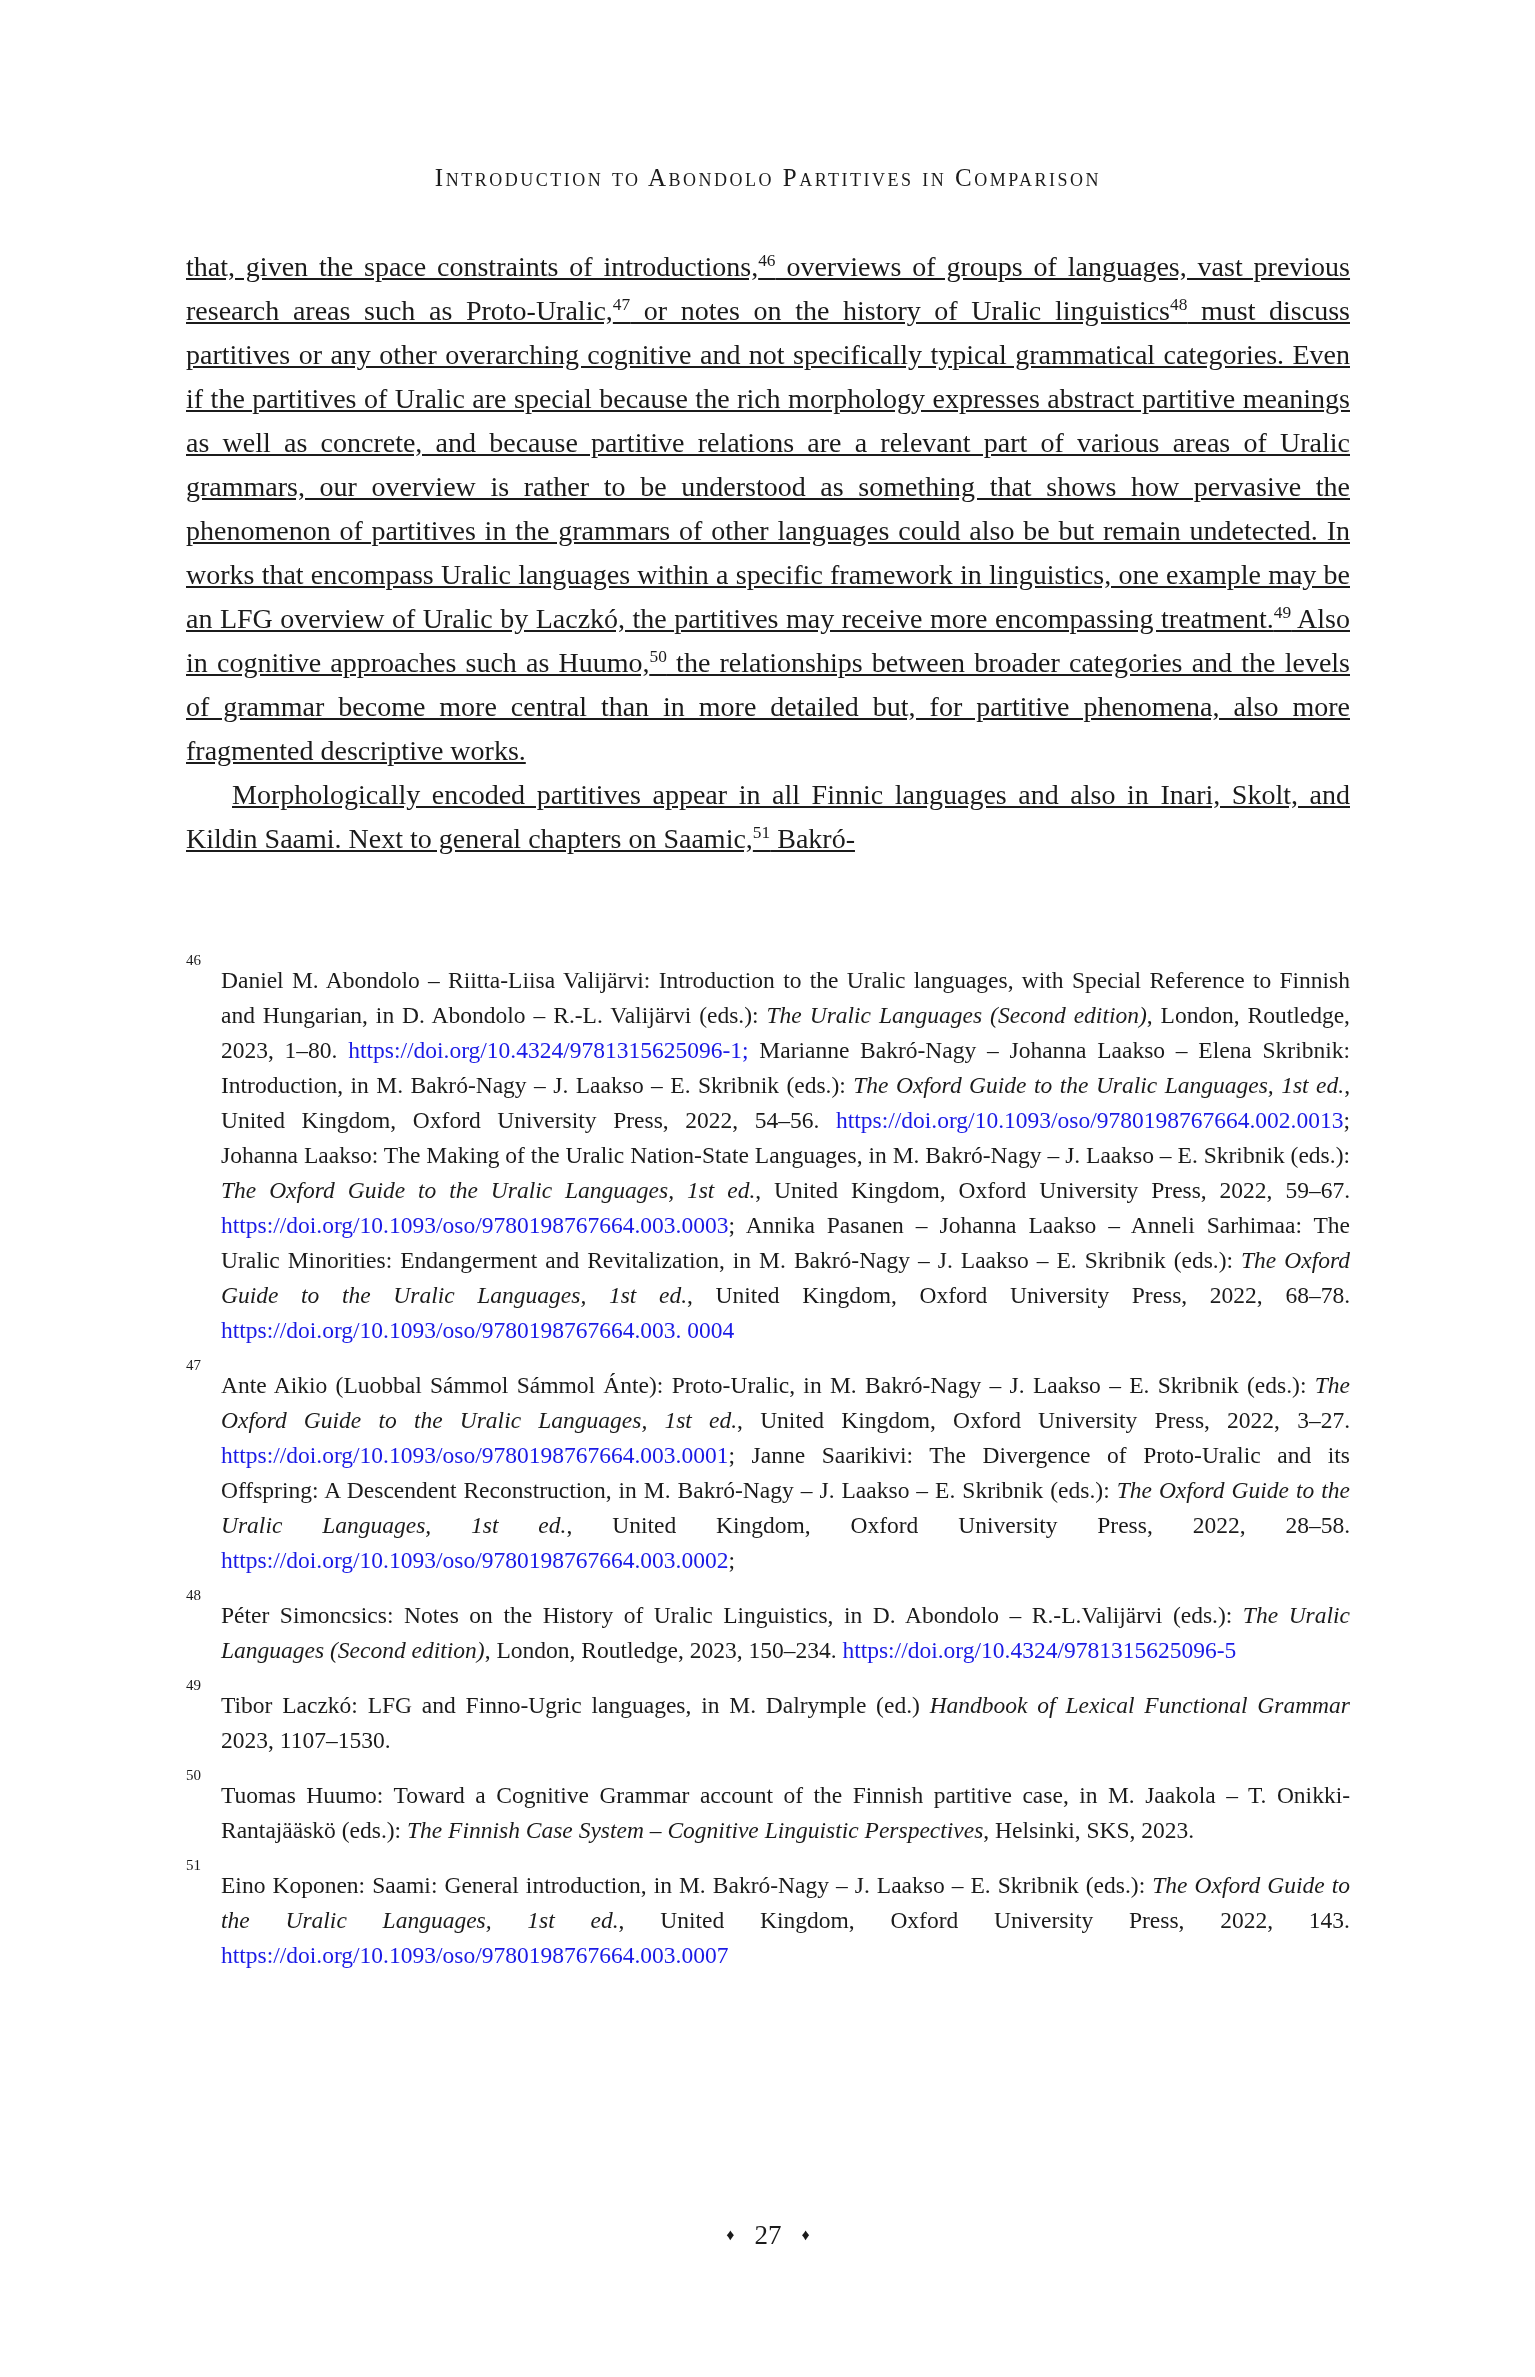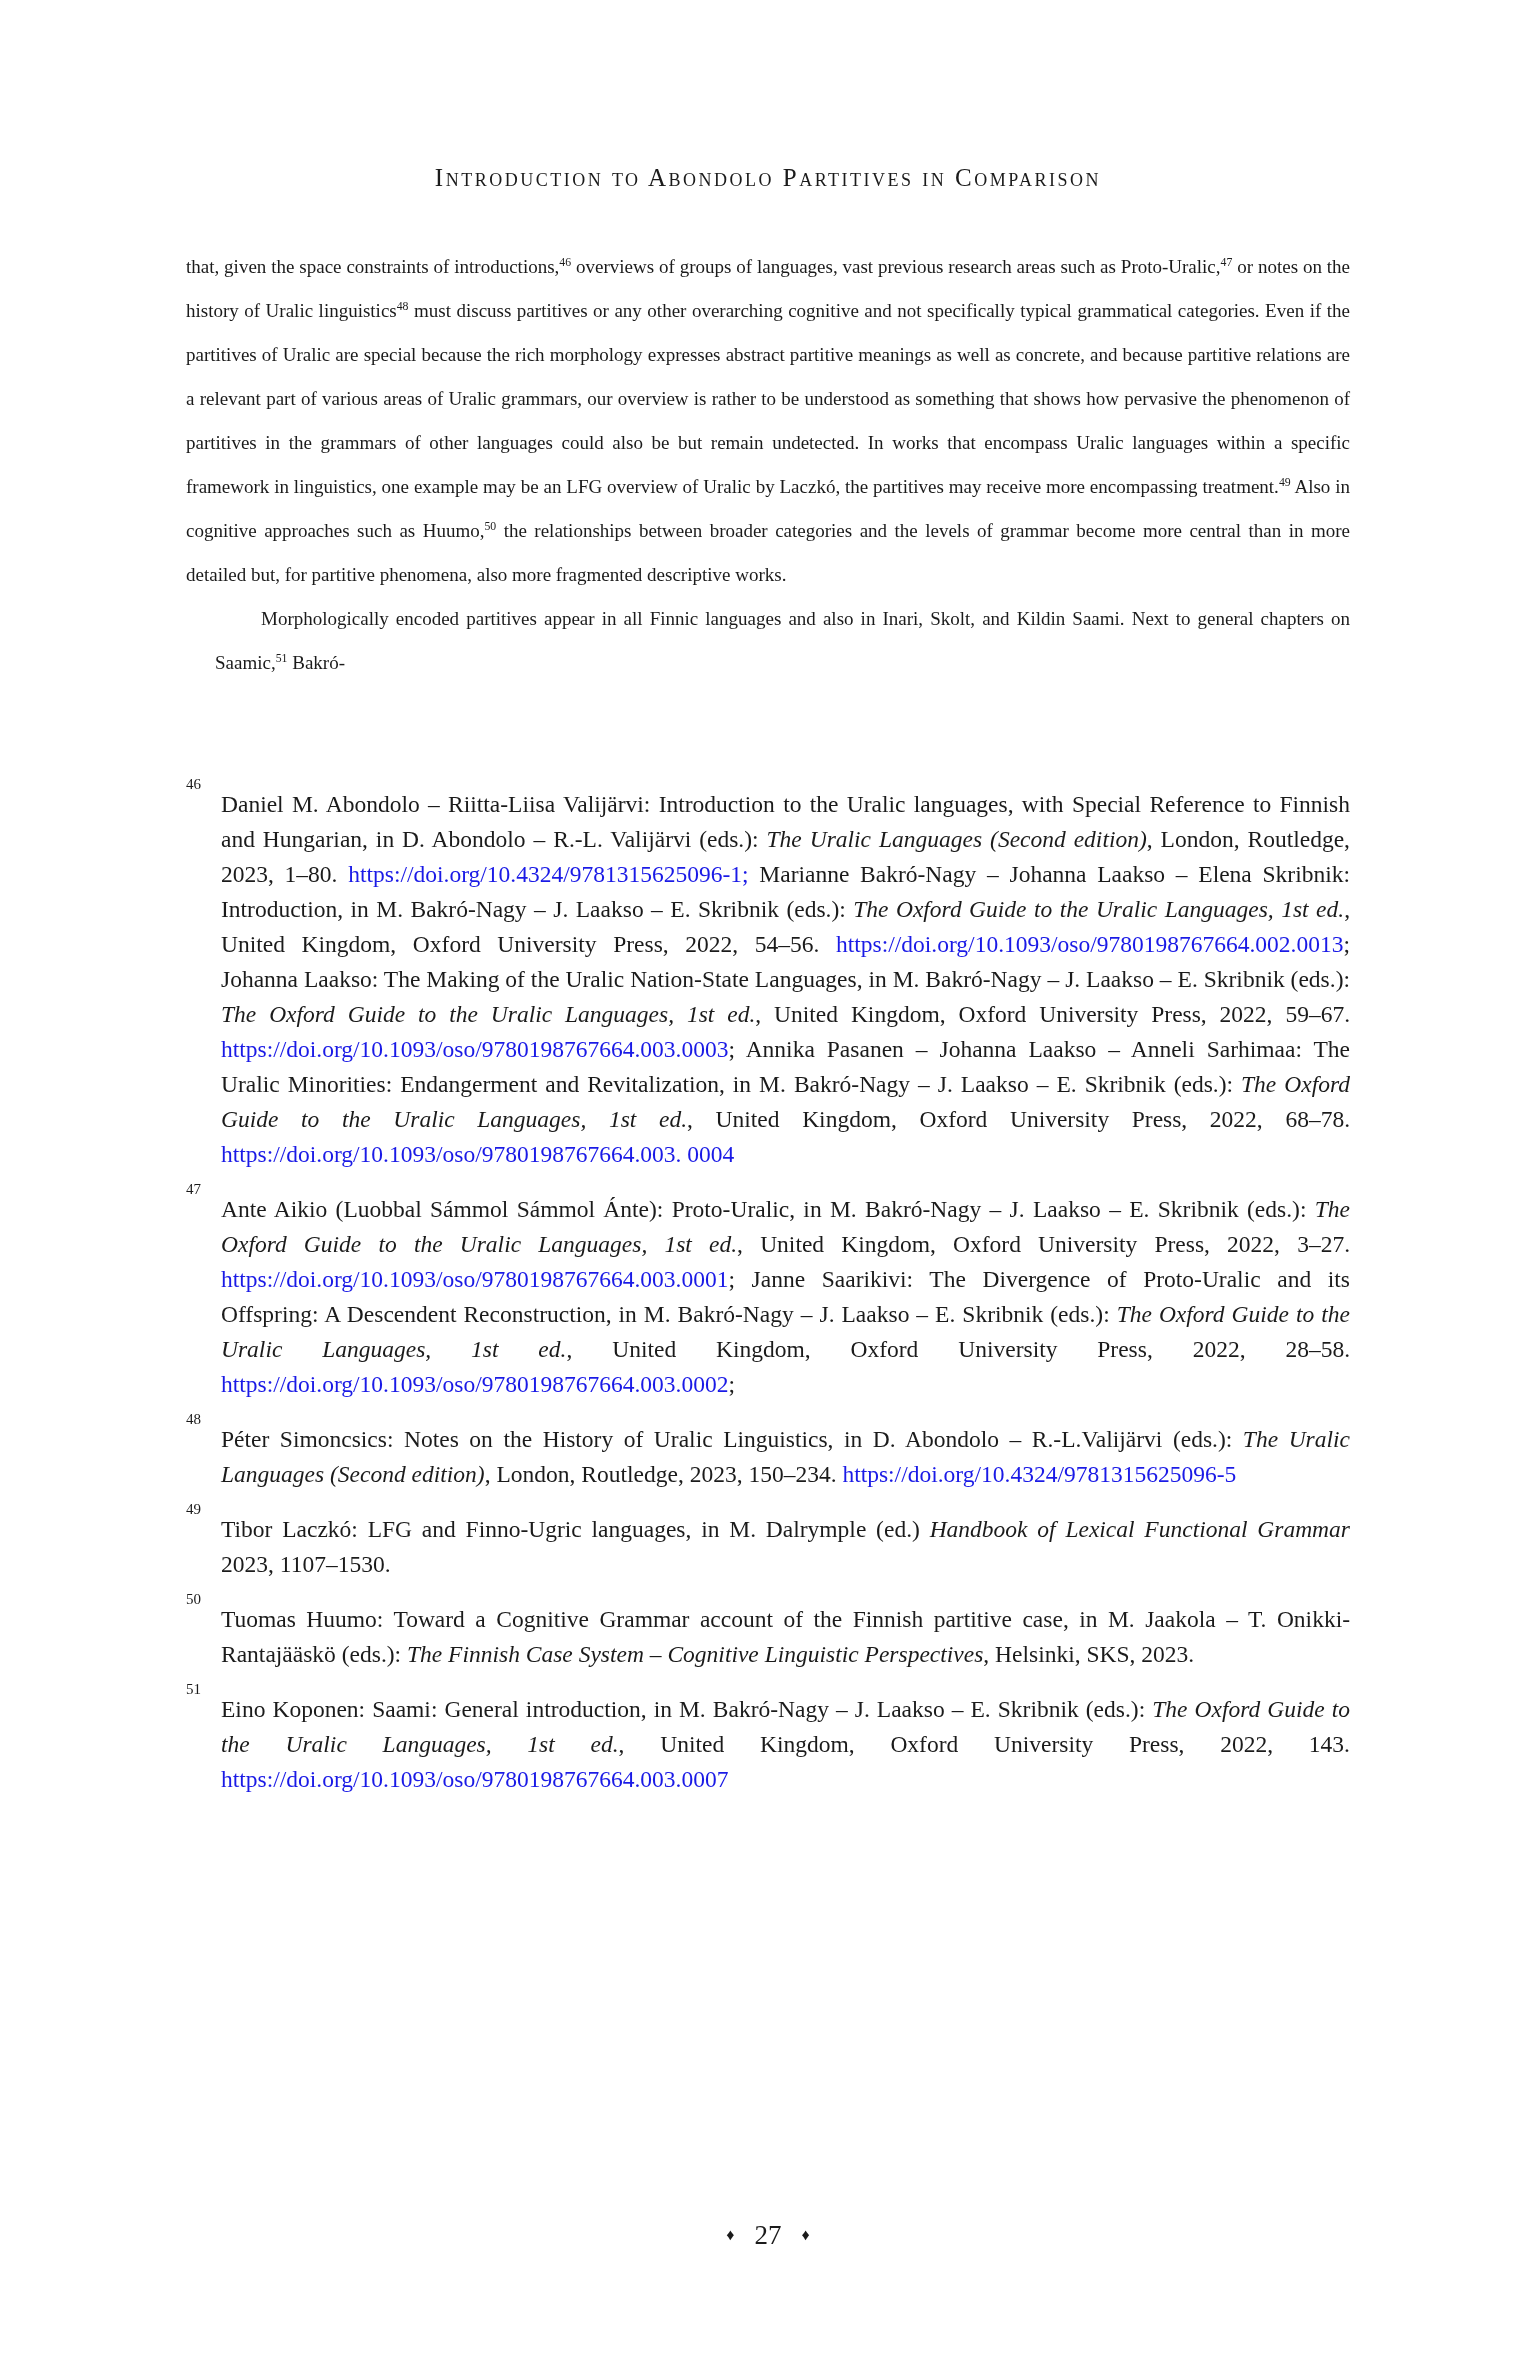--- a/index.html
+++ b/index.html
@@ -24,26 +24,27 @@
     text-align: center;
     font-variant: small-caps;
     letter-spacing: 2.5px;
     font-size: 25px;
     line-height: 31px;
     font-weight: normal;
   }
   .body-text { margin-top: 52px; }
   .para {
     margin: 0;
-    font-size: 19px;
+    font-size: 28px;
     line-height: 44px;
     text-align: justify;
     hyphens: none;
+    text-decoration: underline;
   }
-  .para.indent { text-indent: 46px; margin-left: 29px; }
+  .para.indent { text-indent: 46px; }
   sup.fnref, sup.fn-num {
     font-size: 0.62em;
     line-height: 0;
     vertical-align: super;
   }
   .footnotes { margin-top: 82px; }
   .footnote {
     display: flex;
     align-items: flex-start;
     font-size: 23.5px;

